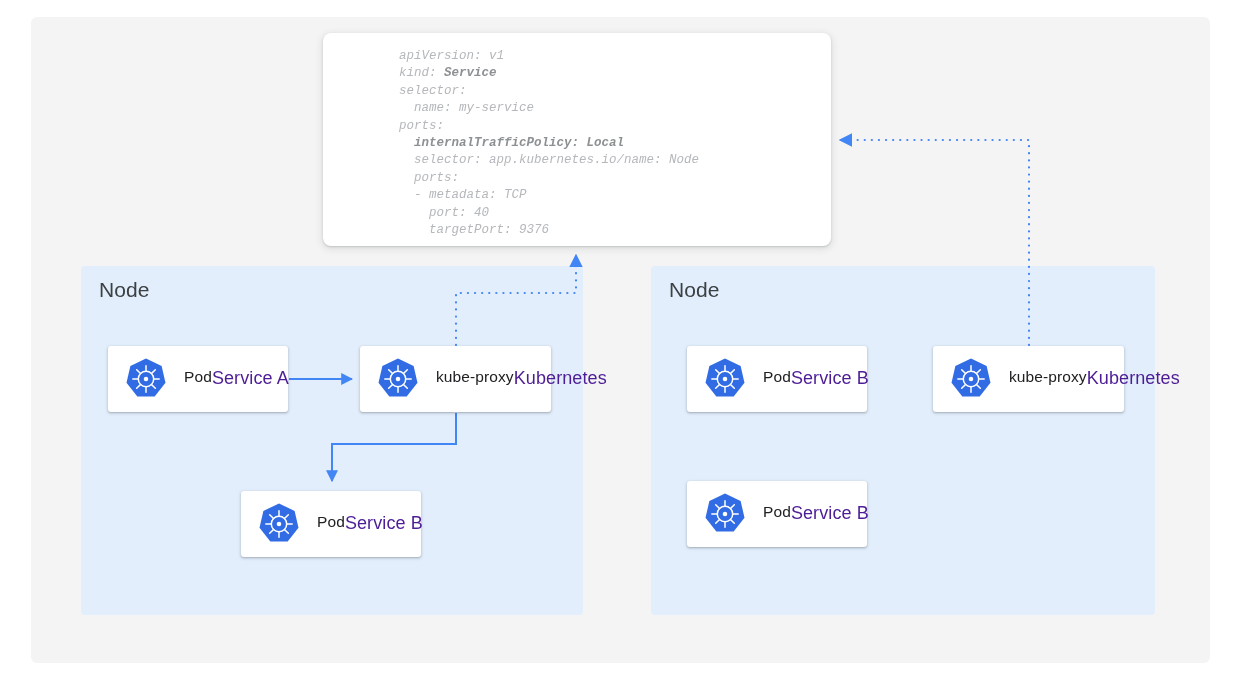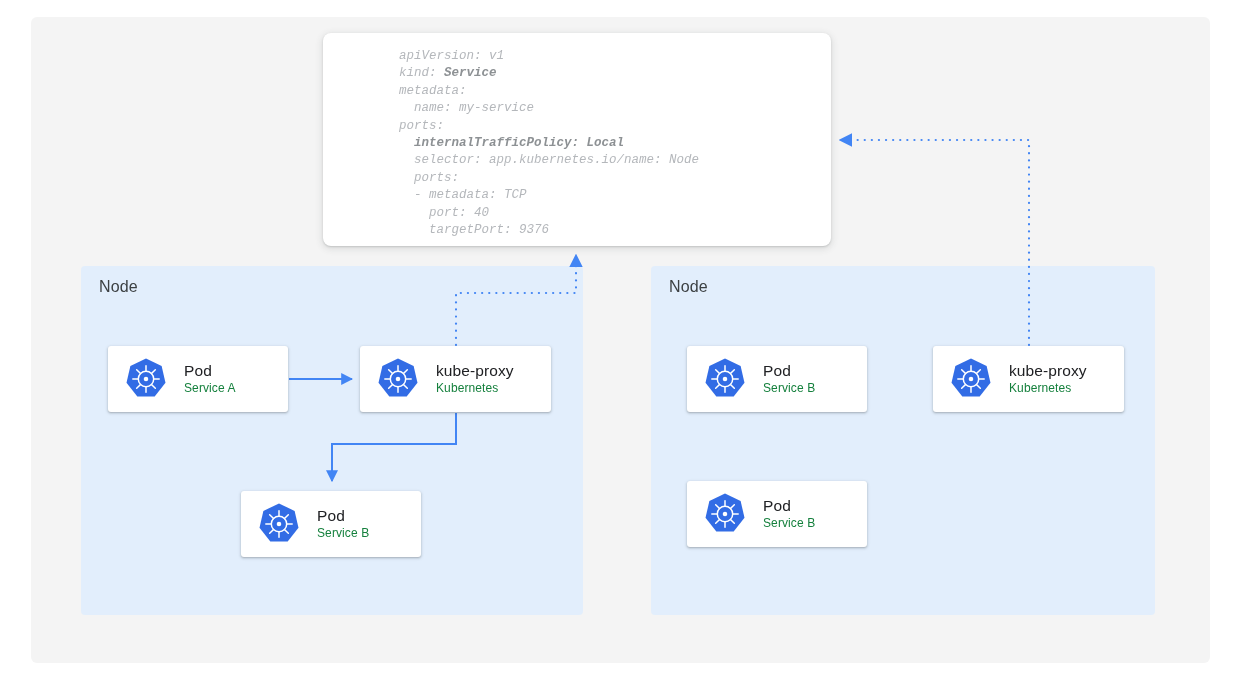--- a/index.html
+++ b/index.html
@@ -24,21 +24,21 @@
   .node-panel {
     position: absolute;
     background: #e2eefc;
     border-radius: 4px;
   }
   #node-left  { left: 81px;  top: 266px; width: 502px; height: 349px; }
   #node-right { left: 651px; top: 266px; width: 504px; height: 349px; }
   .node-label {
     position: absolute;
     left: 18px; top: 12px;
-    font-size: 16px;
+    font-size: 21px;
     color: #3c4043;
     letter-spacing: .1px;
     white-space: nowrap;
   }
 
   
   .card {
     position: absolute;
     background: #ffffff;
     border-radius: 3px;
@@ -48,33 +48,33 @@
   }
   .card-icon {
     width: 44px; height: 44px;
     margin-left: 16px;
     flex: 0 0 auto;
     display: block;
   }
   .card-text {
     margin-left: 16px;
     display: flex;
-    flex-direction: column;
+    flex-direction: row;
     justify-content: center;
     line-height: 1.28;
   }
   .card-title {
     font-size: 15.5px;
     color: #202124;
     white-space: nowrap;
     letter-spacing: .1px;
   }
   .card-sub {
-    font-size: 12px;
-    color: #15803d;
+    font-size: 18px;
+    color: #4c1d95;
     white-space: nowrap;
     letter-spacing: .1px;
   }
 
   
   #card-pod-a        { left: 108px; top: 346px; width: 180px; height: 66px; }
   #card-kubeproxy-l  { left: 360px; top: 346px; width: 191px; height: 66px; }
   #card-pod-b-left   { left: 241px; top: 491px; width: 180px; height: 66px; }
   #card-pod-b-r1     { left: 687px; top: 346px; width: 180px; height: 66px; }
   #card-kubeproxy-r  { left: 933px; top: 346px; width: 191px; height: 66px; }
@@ -123,21 +123,21 @@
 
     <div class="node-panel" id="node-right" style="left:620px; top:249px;">
       <div class="node-label">Node</div>
     </div>
 
   </div>
 
   <div id="yaml-panel">
     <div id="yaml-code"><span>apiVersion: v1</span>
 <span>kind: <span class="b">Service</span></span>
-<span>metadata:</span>
+<span>selector:</span>
 <span>  name: my-service</span>
 <span>ports:</span>
 <span class="b">  internalTrafficPolicy: Local</span>
 <span>  selector: app.kubernetes.io/name: Node</span>
 <span>  ports:</span>
 <span>  - metadata: TCP</span>
 <span>    port: 40</span>
 <span>    targetPort: 9376</span></div>
   </div>
 

